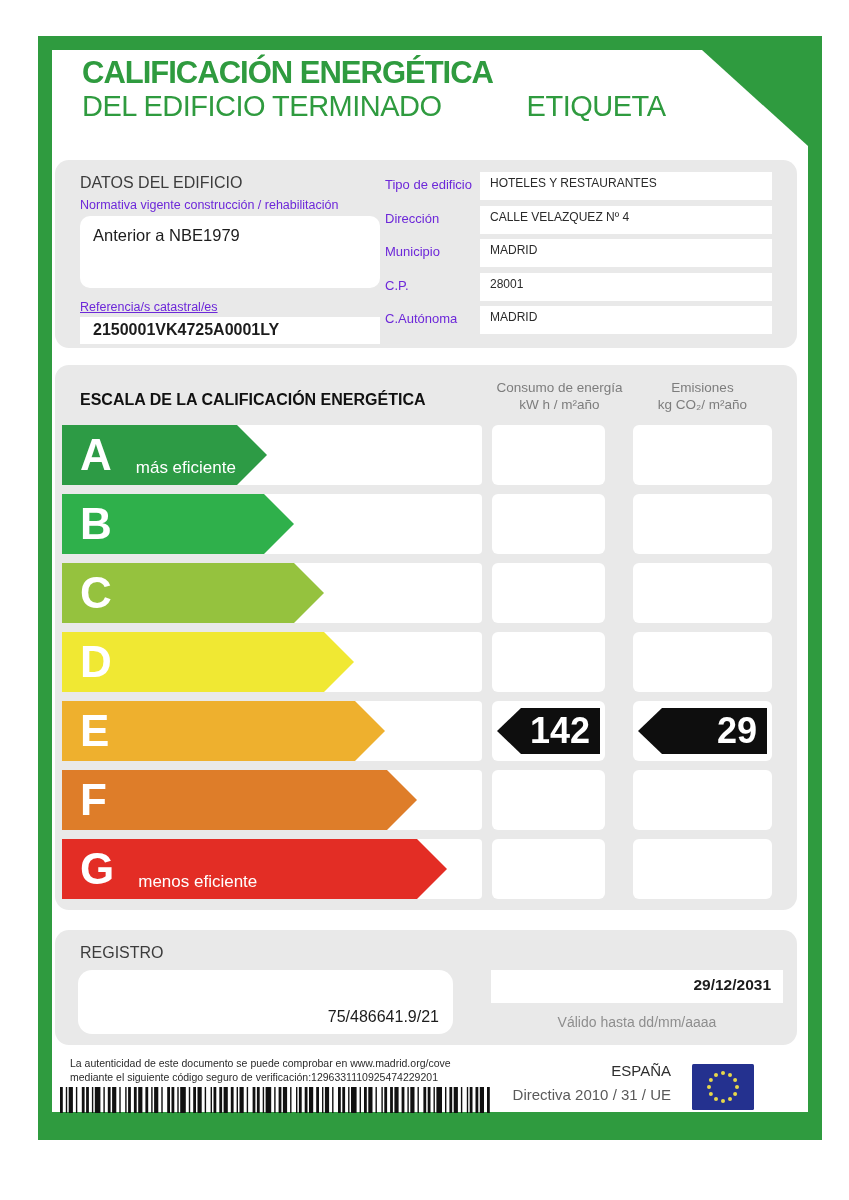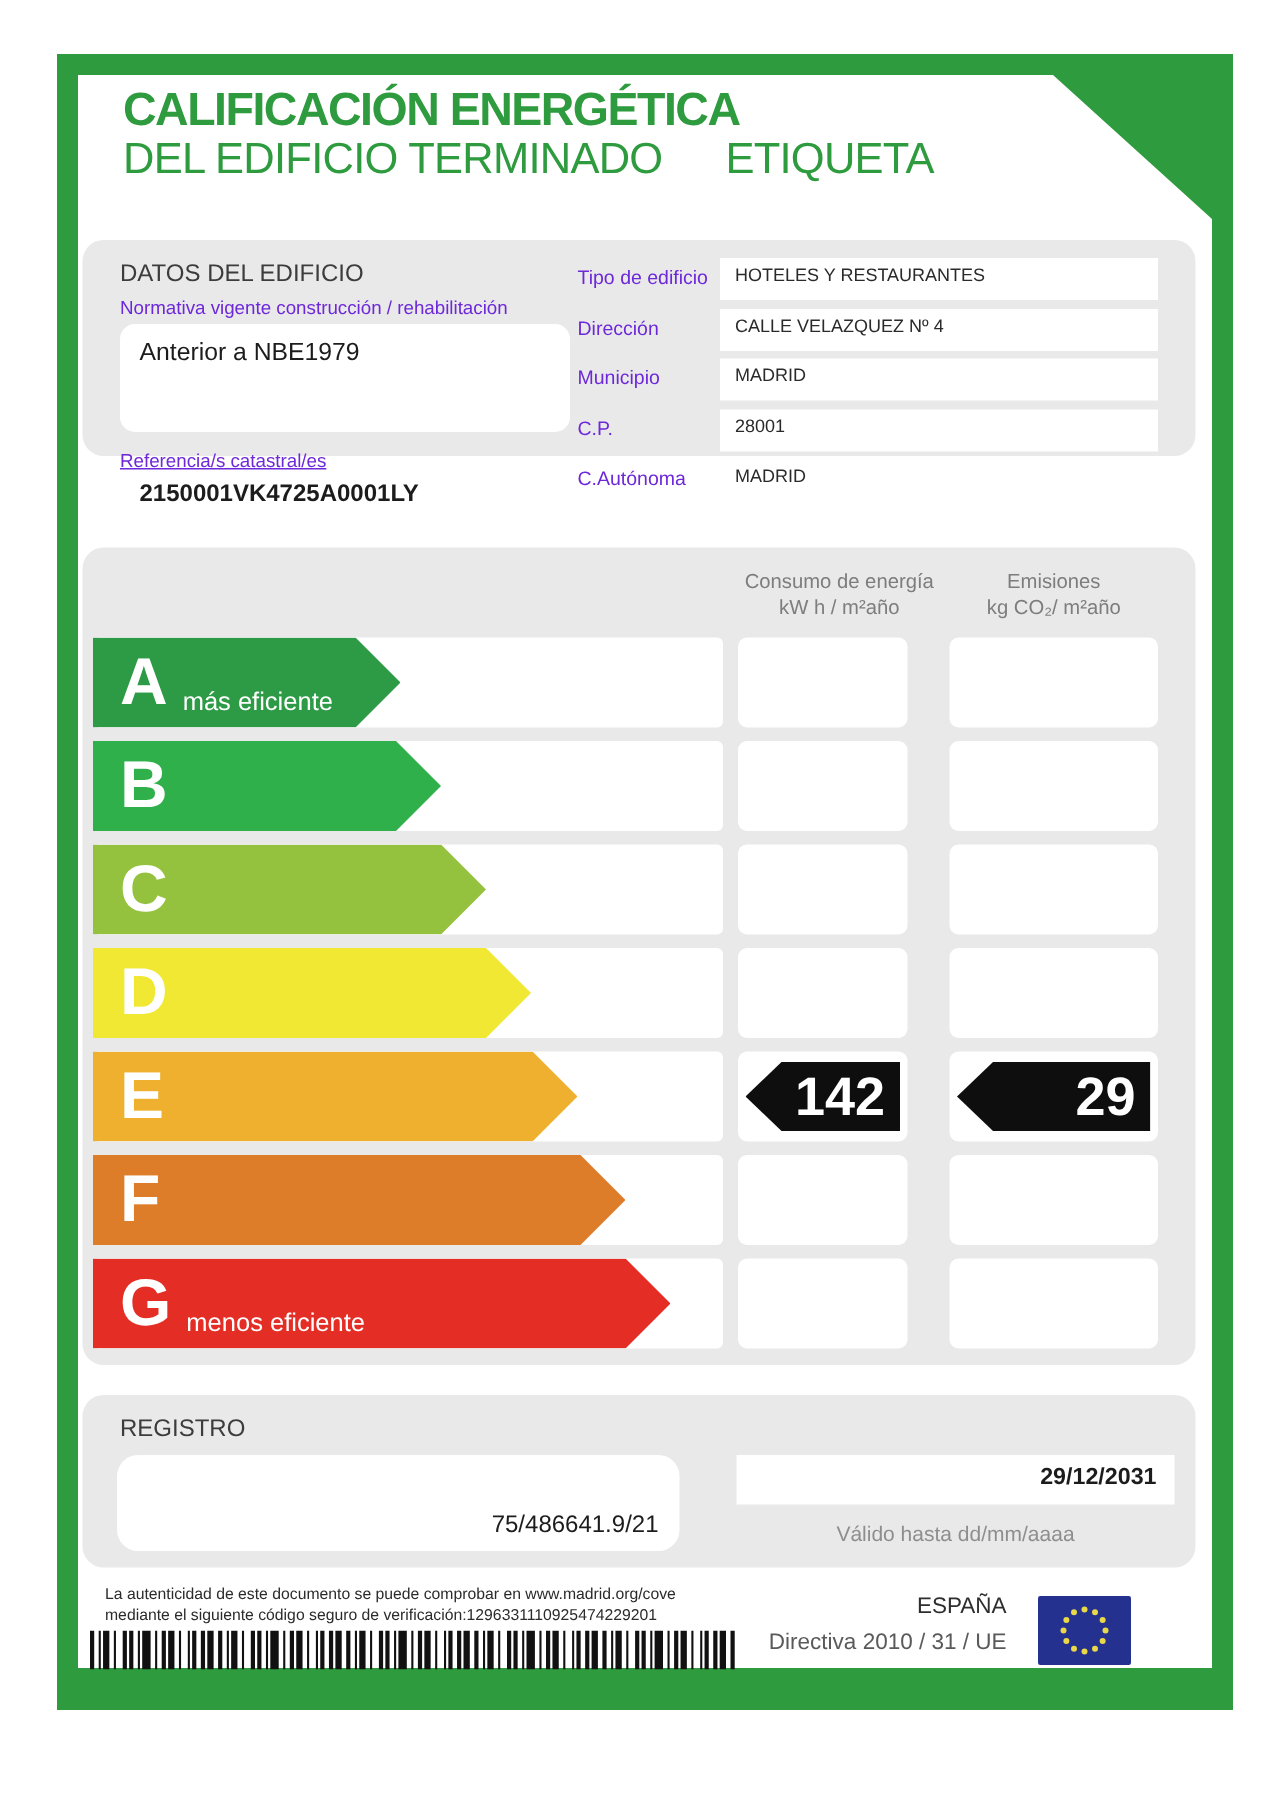--- a/index.html
+++ b/index.html
@@ -7,28 +7,28 @@
         font-family:"Liberation Sans",sans-serif;color:#222;}
   
   .frame{position:absolute;left:38px;top:36px;width:784px;height:1104px;
          border:14px solid #2f9b3f;border-bottom-width:28px;box-sizing:border-box;pointer-events:none;}
   .corner-tri{position:absolute;left:702px;top:50px;width:106px;height:96px;background:#2f9b3f;
               clip-path:polygon(0 0,100% 0,100% 100%);}
   
   .hdr{position:absolute;left:82px;top:56px;}
   .hdr .t1{font-size:31px;font-weight:bold;color:#2f9b3f;letter-spacing:-1px;line-height:34px;}
   .hdr .t2{font-size:29px;color:#2f9b3f;letter-spacing:-0.5px;line-height:33px;display:flex;}
-  .hdr .tag{margin-left:42px;text-align:right;}
+  .hdr .tag{margin-left:85px;text-align:right;}
   
   .gbox{position:absolute;left:55px;width:742px;background:#e9e9e9;border-radius:14px;}
   .sec-title{position:absolute;left:25px;top:14px;font-size:16px;color:#3c3c3c;}
   .lbl{color:#6d28d9;font-size:12.5px;}
   .wbox{position:absolute;background:#fff;border-radius:0;}
   
-  #datos{top:160px;height:144px;}
+  #datos{top:160px;height:188px;}
   .norm-lbl{position:absolute;left:25px;top:38px;}
   .norm-box{left:25px;top:56px;width:300px;height:72px;border-radius:10px;}
   .norm-box span{position:absolute;left:13px;top:10px;font-size:16.5px;color:#1c1c1c;}
   .ref-lbl{position:absolute;left:25px;top:140px;text-decoration:underline;}
   .ref-box{left:25px;top:157px;width:300px;height:27px;}
   .ref-box span{position:absolute;left:13px;top:4px;font-size:16px;font-weight:bold;color:#1c1c1c;}
   .bf-row{position:absolute;left:0;width:100%;height:30px;}
   .bf-row .lbl{position:absolute;left:330px;top:5px;font-size:13px;}
   .bf-row .wbox{left:425px;top:0;width:292px;height:28px;}
   .bf-row .wbox span{position:absolute;left:10px;top:4px;font-size:12px;color:#2a2a2a;}
@@ -39,21 +39,21 @@
   .col-hdr.c1{left:437px;width:135px;}
   .col-hdr.c2{left:578px;width:139px;}
   .scale-row{position:absolute;left:0;width:100%;height:60px;}
   .strip{position:absolute;left:7px;top:0;width:420px;height:60px;background:#fff;border-radius:4px;}
   .cell{position:absolute;top:0;height:60px;background:#fff;border-radius:6px;}
   .cell.c1{left:437px;width:113px;}
   .cell.c2{left:578px;width:139px;}
   .arrow{position:absolute;left:0;top:0;height:60px;display:flex;align-items:center;
          clip-path:polygon(0 0,calc(100% - 30px) 0,100% 50%,calc(100% - 30px) 100%,0 100%);}
   .arrow .letter{font-size:44px;font-weight:bold;color:#fff;padding-left:18px;line-height:58px;}
-  .arrow .note{font-size:17px;color:#fff;margin-left:10px;align-self:flex-end;padding-bottom:7px;}
+  .arrow .note{font-size:17px;color:#fff;margin-left:24px;align-self:flex-end;padding-bottom:7px;}
   .badge{position:absolute;left:5px;right:5px;top:7px;bottom:7px;background:#0e0e0e;
          clip-path:polygon(0 50%,24px 0,100% 0,100% 100%,24px 100%);}
   .badge span{position:absolute;right:10px;top:0;bottom:0;font-size:36px;font-weight:bold;color:#fff;line-height:46px;}
   
   #registro{top:930px;height:115px;}
   .reg-box{left:23px;top:40px;width:375px;height:64px;border-radius:14px;}
   .reg-box span{position:absolute;right:14px;bottom:8px;font-size:16px;color:#1c1c1c;}
   .val-box{left:436px;top:40px;width:292px;height:33px;}
   .val-box span{position:absolute;right:12px;top:6px;font-size:15.5px;font-weight:bold;color:#1c1c1c;}
   .valido{position:absolute;left:436px;top:84px;width:292px;text-align:center;font-size:14px;color:#8e8e8e;}
@@ -118,20 +118,21 @@
         <div class="bf-row" style="top: 146px; text-decoration: underline;">
           <span class="lbl">C.Autónoma</span>
           <div class="wbox">
             <span>MADRID</span>
           </div>
         </div>
       </div>
   </div>
 
   <div class="gbox" id="escala">
+    <div class="sec-title">ESCALA DE LA CALIFICACIÓN ENERGÉTICA</div>
     <div class="col-hdr c2">
       <div>Emisiones</div>
       <div>kg CO₂/ m²año</div>
     </div>
     <div class="col-hdr c1">
       <div>Consumo de energía</div>
       <div>kW h / m²año</div>
     </div>
     <div id="rows">
         <div class="scale-row" style="top: 60px;">

